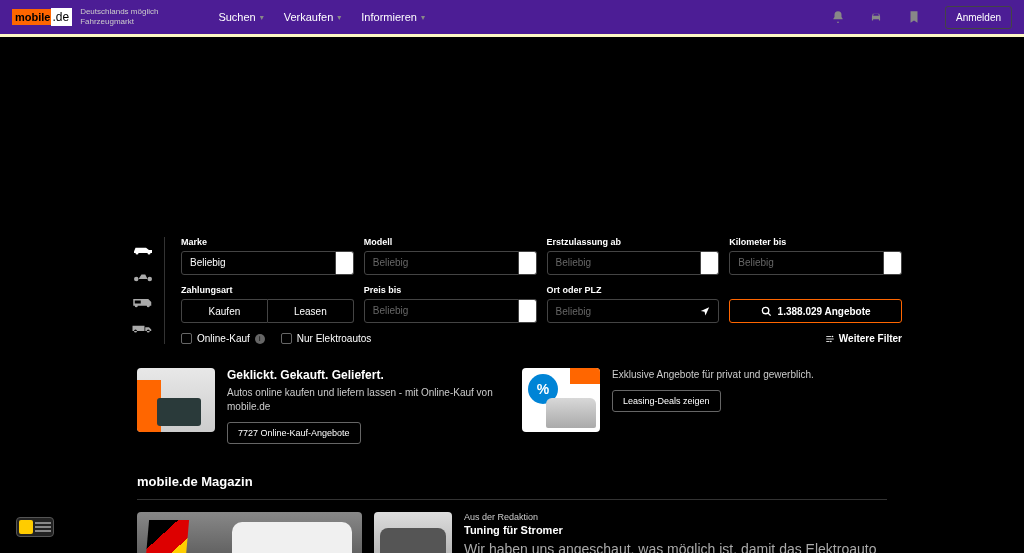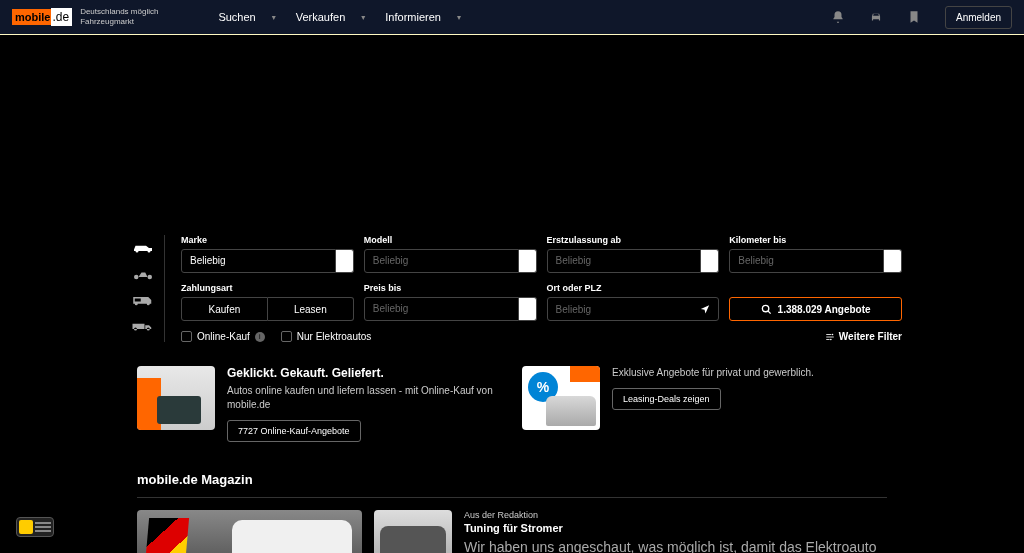--- a/index.html
+++ b/index.html
@@ -1,25 +1,25 @@
 <!DOCTYPE html>
 <html><head>
 <meta charset="utf-8">
 <style>
 * { margin: 0; padding: 0; box-sizing: border-box; font-family: -apple-system, BlinkMacSystemFont, "Segoe UI", Arial, sans-serif; }
 body { background: #000; color: #fff; }
-.header { background: #0f172a; border-bottom: 1px solid #fef9c3; }
+.header { background: #4c1d95; border-bottom: 3px solid #fef9c3; }
 .header-inner { max-width: 1024px; margin: 0 auto; display: flex; align-items: center; height: 34px; padding: 0 12px; }
 .logo-box { display: flex; align-items: center; gap: 8px; }
 .logo { display: flex; align-items: center; }
 .logo-orange { background: #F60; color: #000; font-weight: bold; font-size: 11px; padding: 2px 1px 2px 3px; }
 .logo-white { background: #fff; color: #000; font-weight: normal; font-size: 12px; padding: 2px 3px 2px 1px; }
 .tagline { font-size: 8px; color: #ccc; line-height: 1.2; }
 .nav { display: flex; gap: 20px; margin-left: 60px; }
-.nav-item { color: #fff; font-size: 11px; cursor: pointer; display: flex; align-items: center; gap: 16px; }
+.nav-item { color: #fff; font-size: 11px; cursor: pointer; display: flex; align-items: center; gap: 4px; }
 .chevron { font-size: 8px; color: #888; }
 .header-right { margin-left: auto; display: flex; align-items: center; gap: 24px; }
 .header-icon { width: 14px; height: 14px; color: #888; cursor: pointer; }
 .login-btn { border: 1px solid #444; color: #fff; font-size: 10px; padding: 5px 10px; border-radius: 3px; background: transparent; cursor: pointer; }
 
 .hero { height: 200px; background: #000; }
 
 .search-area { max-width: 780px; margin: 0 auto; display: flex; }
 .vehicle-tabs { display: flex; flex-direction: column; border-right: 1px solid #333; padding-right: 0; }
 .vehicle-tab { width: 42px; height: 26px; display: flex; align-items: center; justify-content: center; cursor: pointer; color: #aaa; }

